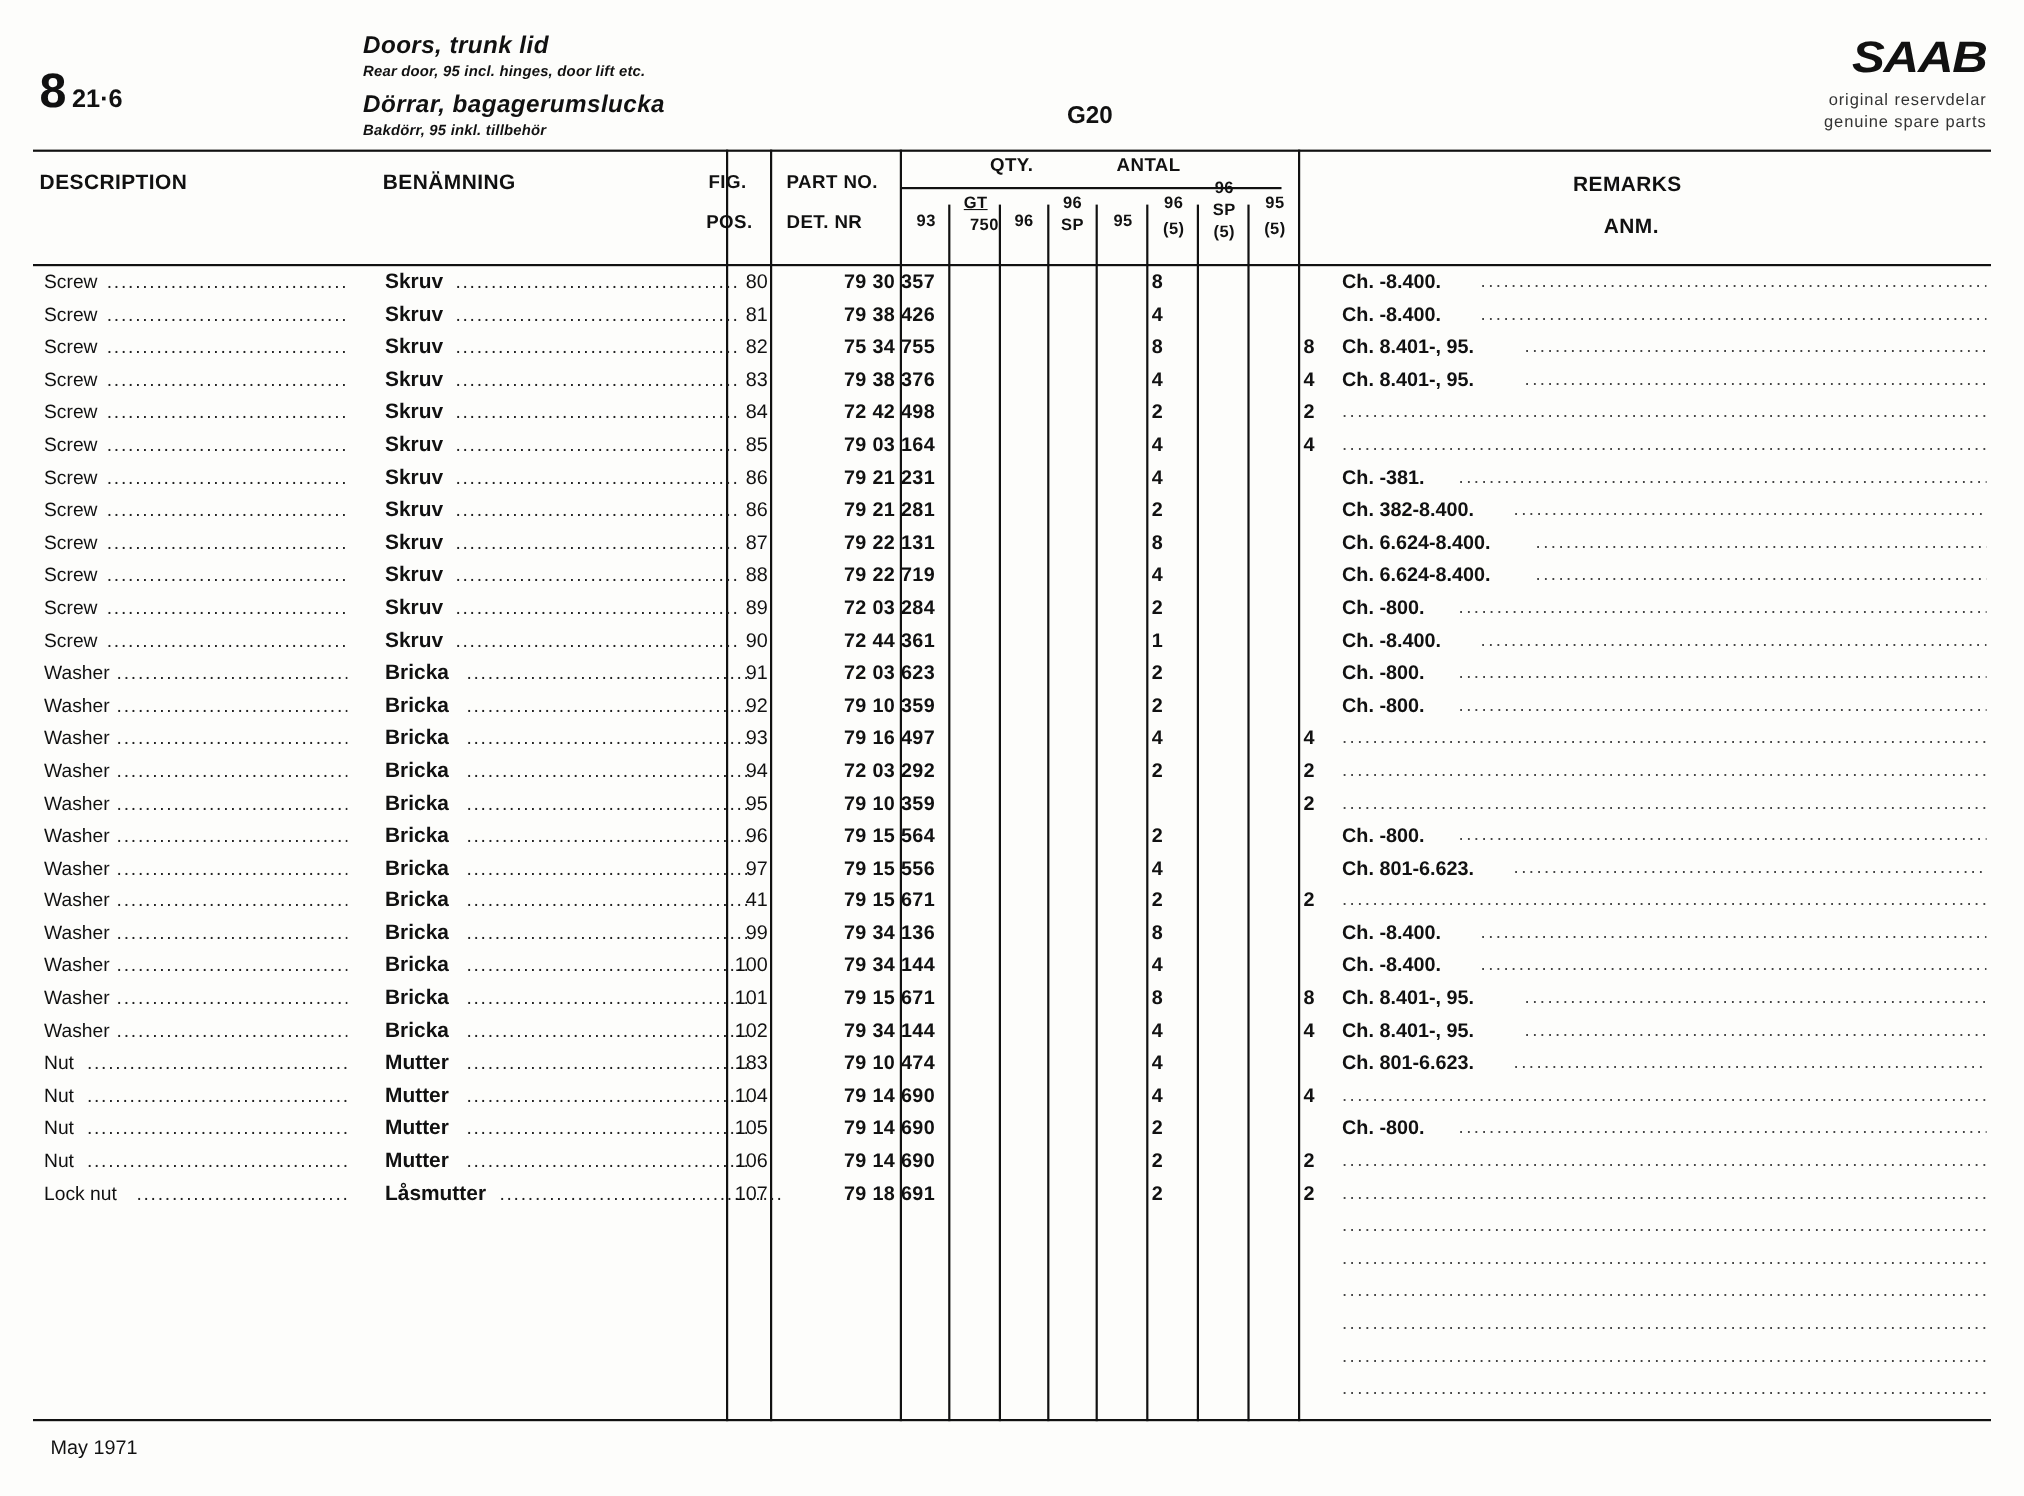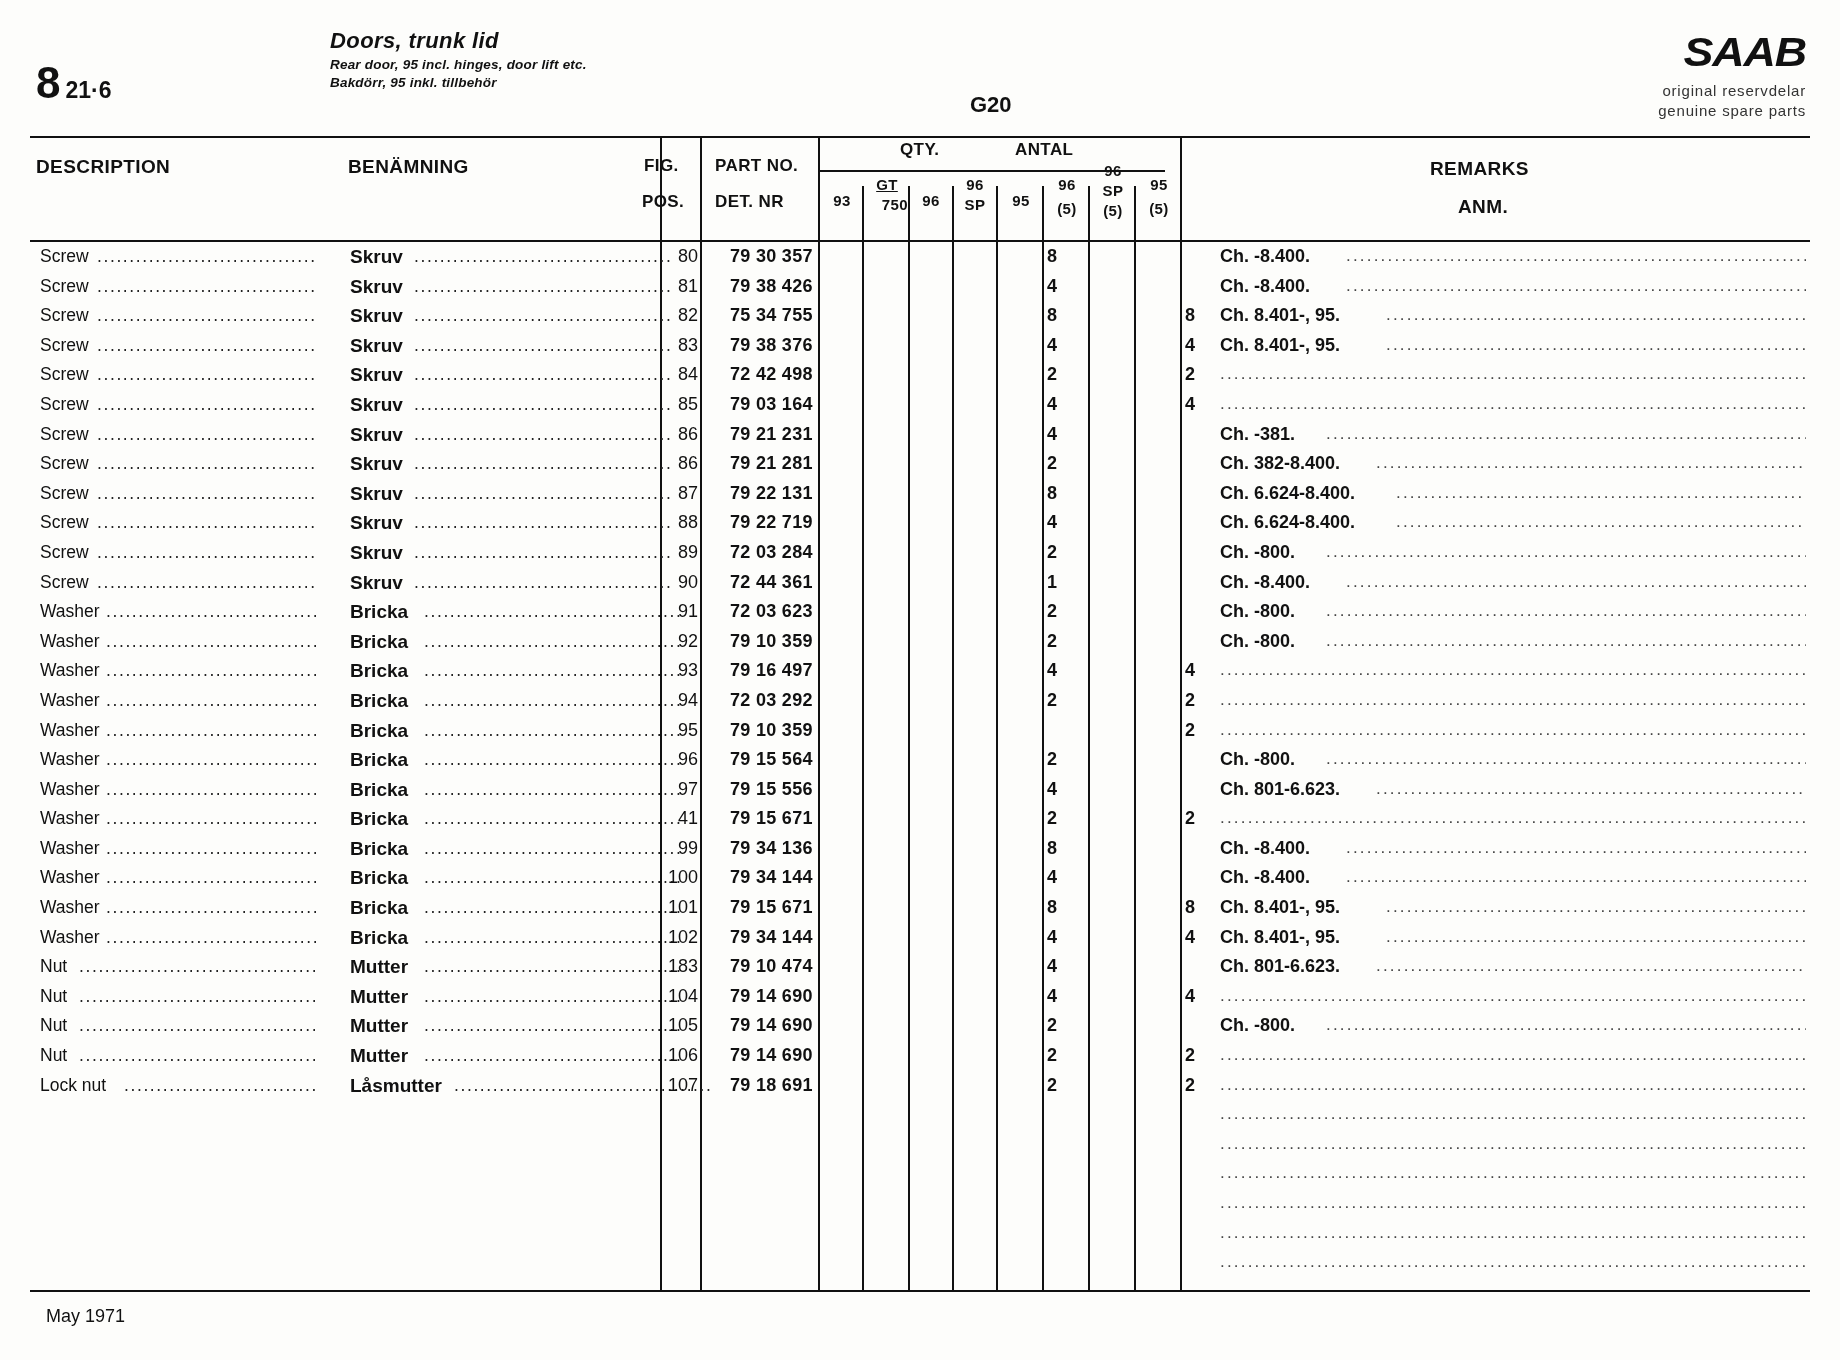--- a/index.html
+++ b/index.html
@@ -217,20 +217,21 @@
     width: 48px;
     text-align: right;
     font-size: 18px;
   }
   .part {
     left: 700px;
     width: 120px;
     font-weight: bold;
     font-size: 18px;
     letter-spacing: 0.3px;
+    text-align: right;
   }
   .q {
     width: 40px;
     text-align: center;
     font-weight: bold;
     font-size: 18px;
   }
   .q93   { left: 822px; }
   .qgt   { left: 868px; }
   .q96   { left: 914px; }
@@ -269,20 +270,21 @@
 <div class="page">
 
   <div class="header">
     <div class="page-num">
       <span>8</span><span class="sub">21·6</span>
     </div>
 
     <div class="title-block">
       <div class="title-en">Doors, trunk lid</div>
       <div class="subtitle-en">Rear door, 95 incl. hinges, door lift etc.</div>
+      <div class="title-sv">Dörrar, bagagerumslucka</div>
       <div class="subtitle-sv">Bakdörr, 95 inkl. tillbehör</div>
     </div>
 
     <div class="group-code">G20</div>
 
     <div class="brand">
       <div class="brand-logo">SAAB</div>
       <div class="brand-l1">original reservdelar</div>
       <div class="brand-l2">genuine spare parts</div>
     </div>

